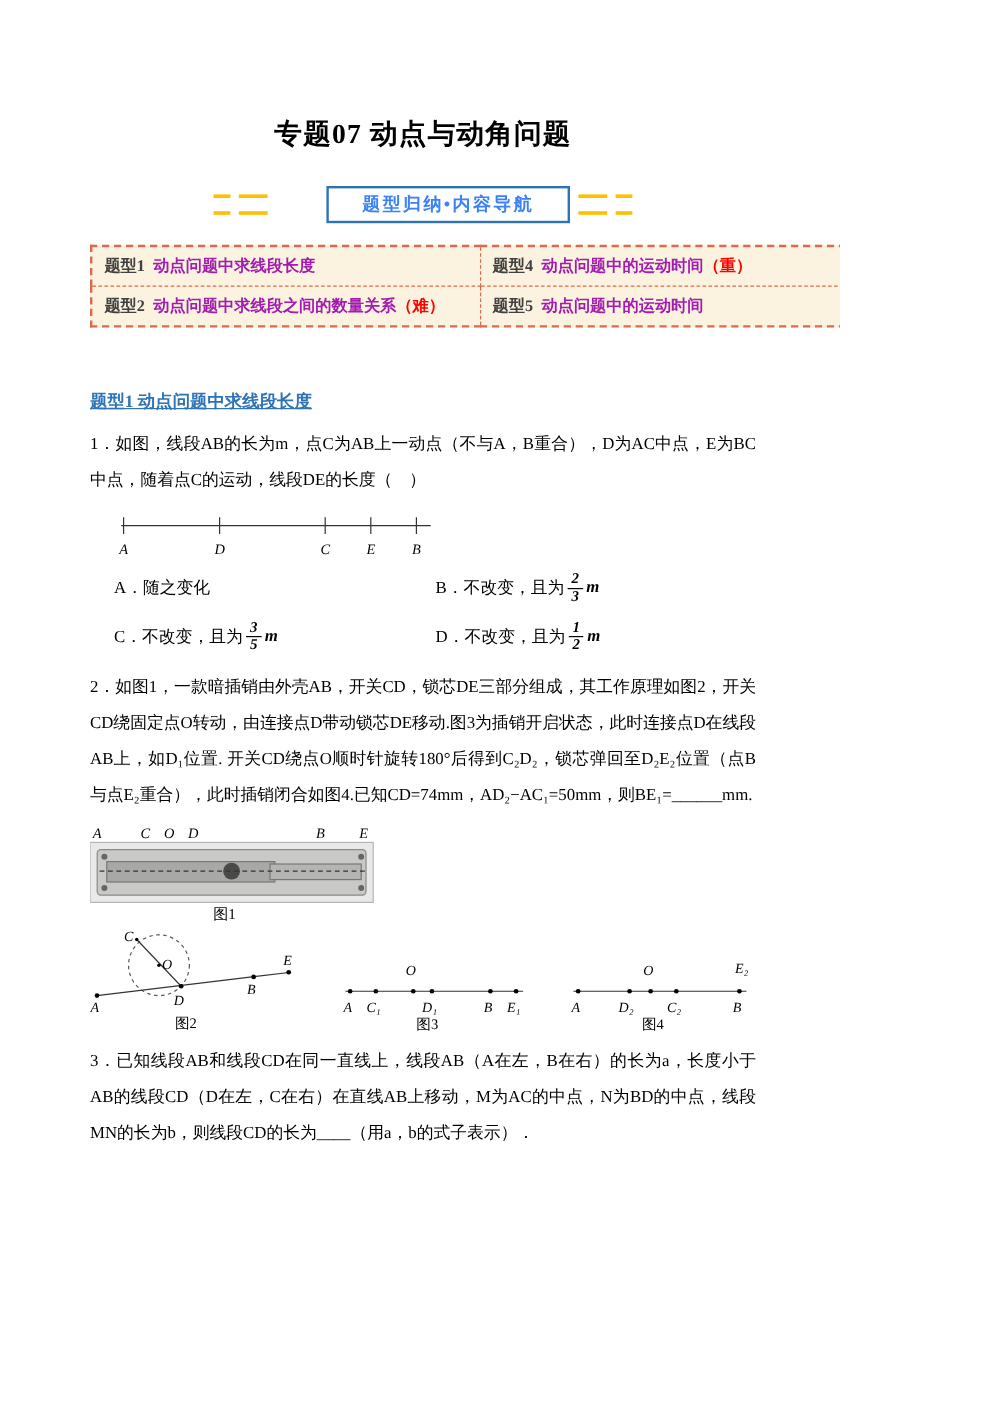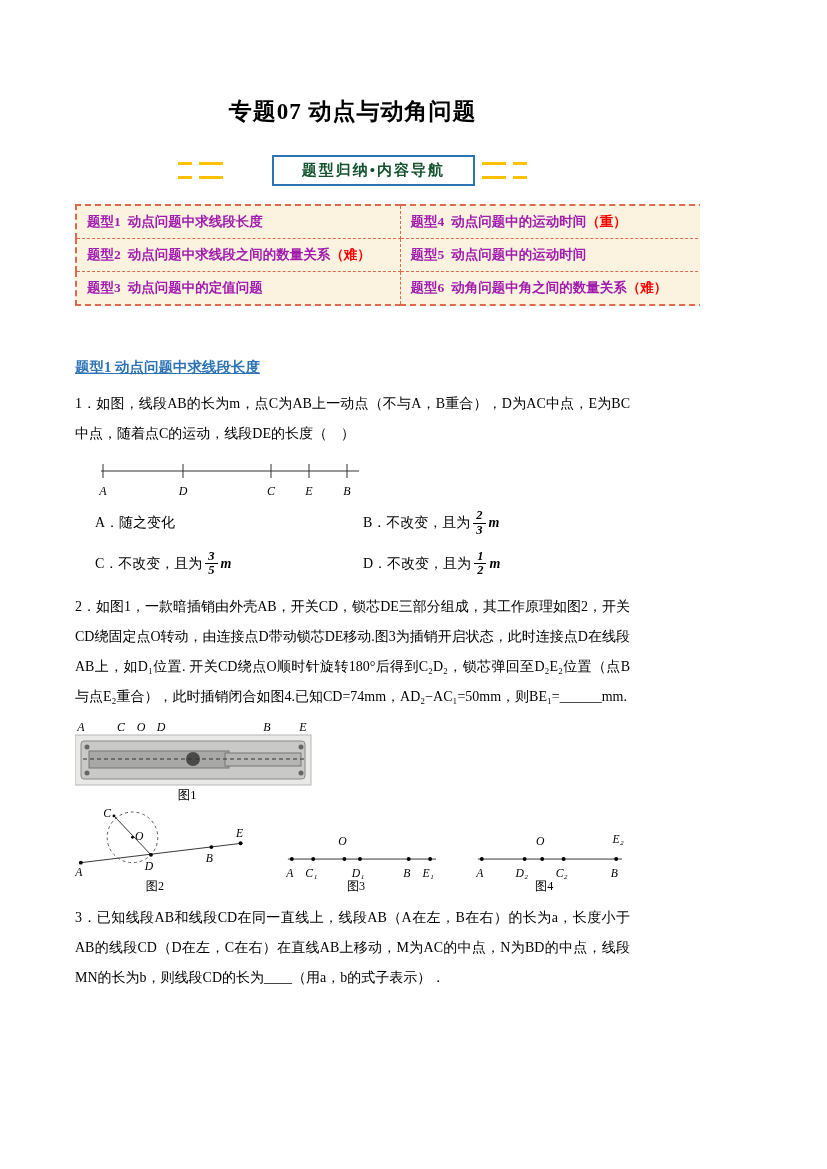--- a/index.html
+++ b/index.html
@@ -4,25 +4,25 @@
 <style>
   html,body{margin:0;padding:0;background:#fff;}
   body{width:827px;height:1169px;font-family:"Liberation Serif", serif;color:#000;}
   .page{box-sizing:border-box;width:700px;height:1169px;padding:96px 70px 0 75px;overflow:hidden;background:#fff;}
 
   .title{text-align:center;font-size:23px;font-weight:bold;margin:0 0 28px 0;letter-spacing:1px;}
 
   .banner-row{display:flex;align-items:center;justify-content:center;gap:7px;margin:0 0 18px 0;}
   .deco{display:inline-block;width:24px;height:11px;border-top:3px solid #FFC000;border-bottom:3px solid #FFC000;}
   .deco.small{width:14px;}
-  .banner-box{border:2px solid #2E74B5;padding:4px 28px;font-size:15px;font-weight:bold;color:#14532d;letter-spacing:2px;background:#fff;margin-left:42px;}
+  .banner-box{border:2px solid #2E74B5;padding:4px 28px;font-size:15px;font-weight:bold;color:#3b82f6;letter-spacing:2px;background:#fff;margin-left:42px;}
 
   .nav-table{width:650px;margin:0 auto 44px auto;border-collapse:collapse;background:#FBF3DF;border:2px dashed #DC6A4F;}
   .nav-table td{border:1.5px dashed #DC6A4F;padding:7px 10px;font-size:13.5px;font-weight:bold;width:50%;}
-  .cell-prefix{color:#a21caf;margin-right:7px;margin-top:20px;}
+  .cell-prefix{color:#404040;margin-right:7px;margin-top:20px;}
   .cell-text{color:#a21caf;}
   .cell-tag{color:#FF0000;}
 
   .section-heading{font-size:14.5px;font-weight:bold;color:#2E74B5;text-decoration:underline;margin:0 0 12px 0;}
 
   .question{font-size:14px;line-height:2.15;text-align:justify;margin:0 0 8px 0;}
 
   .numberline-wrap{margin:10px 0 8px 20px;}
   .choices{display:grid;grid-template-columns:268px 1fr;row-gap:12px;margin:6px 0 14px 20px;font-size:14px;align-items:center;}
   .choice{display:flex;align-items:center;gap:2px;}
@@ -64,28 +64,20 @@
         <td>
           <span class="cell-prefix">题型4</span><span class="cell-text">动点问题中的运动时间</span><span class="cell-tag">（重）</span>
         </td>
       </tr>
       <tr>
         <td>
           <span class="cell-prefix">题型2</span><span class="cell-text">动点问题中求线段之间的数量关系</span><span class="cell-tag">（难）</span>
         </td>
         <td>
           <span class="cell-prefix">题型5</span><span class="cell-text">动点问题中的运动时间</span><span class="cell-tag"></span>
-        </td>
-      </tr>
-      <tr>
-        <td>
-          <span class="cell-prefix">题型3</span><span class="cell-text">动点问题中的定值问题</span><span class="cell-tag"></span>
-        </td>
-        <td>
-          <span class="cell-prefix">题型6</span><span class="cell-text">动角问题中角之间的数量关系</span><span class="cell-tag">（难）</span>
         </td>
       </tr>
     </tbody>
   </table>
 
 
   <div style="height:8px;"></div>
 
   <div class="section-heading">题型1 动点问题中求线段长度</div>
 

